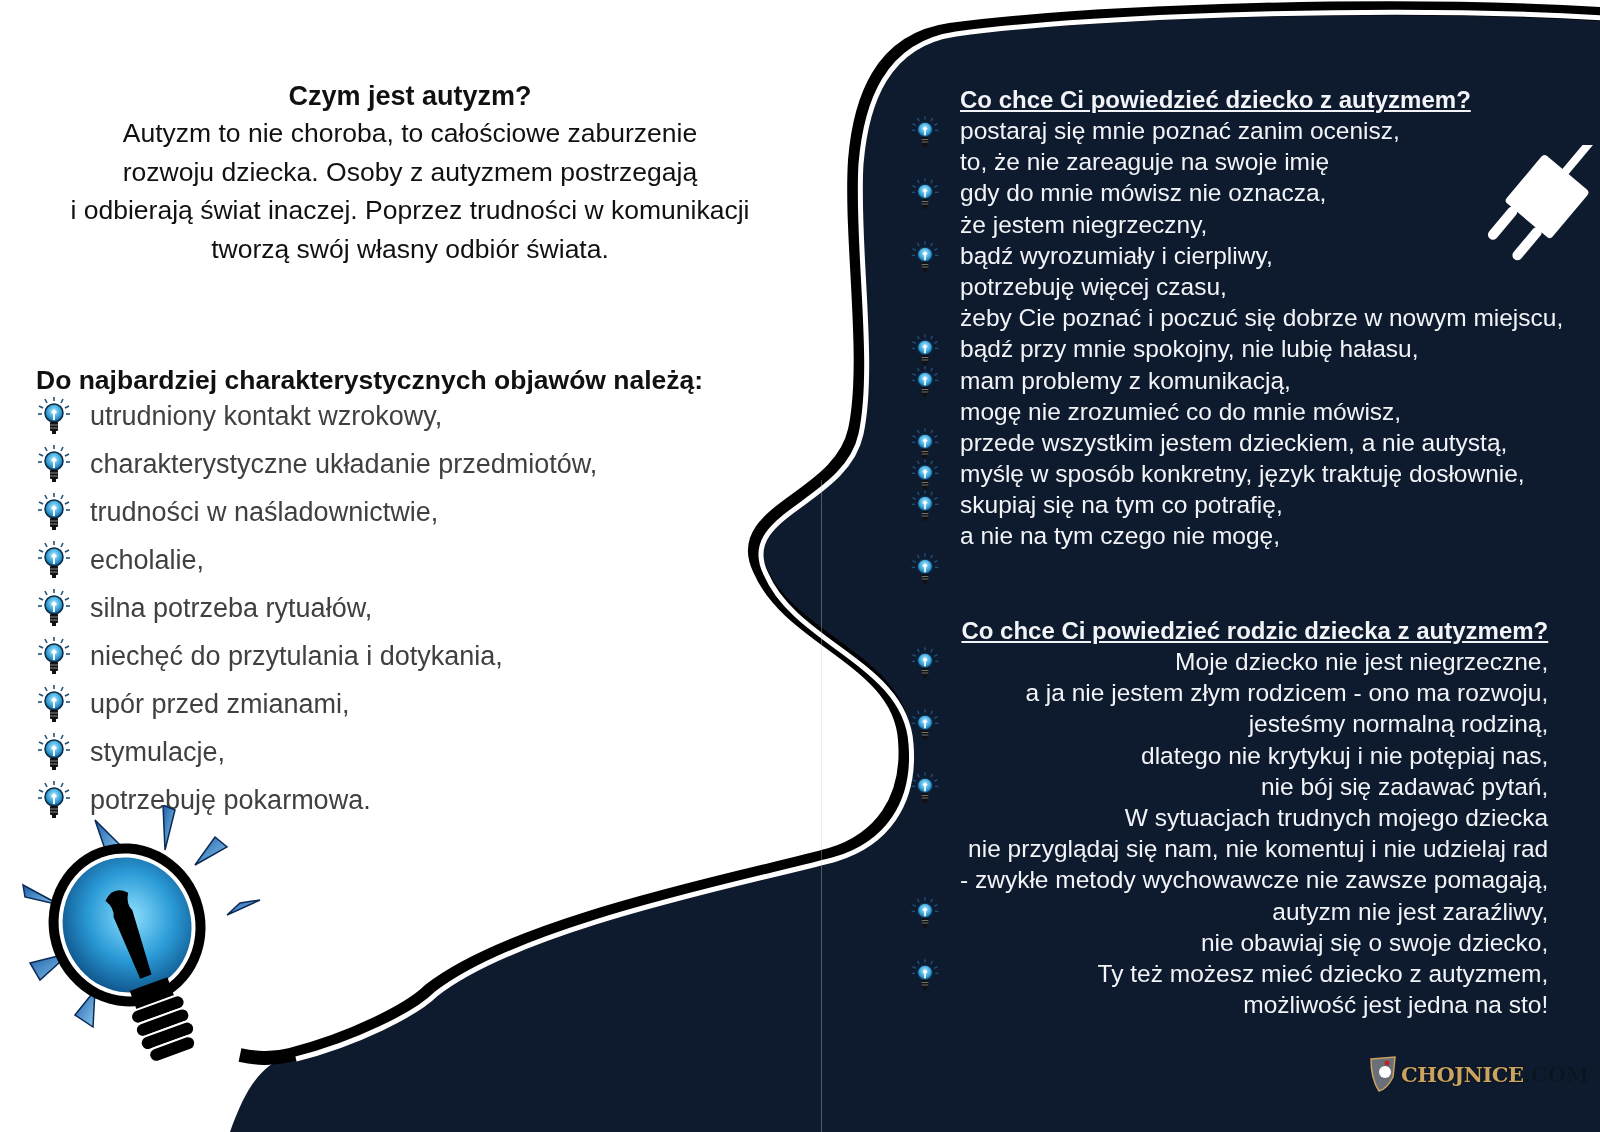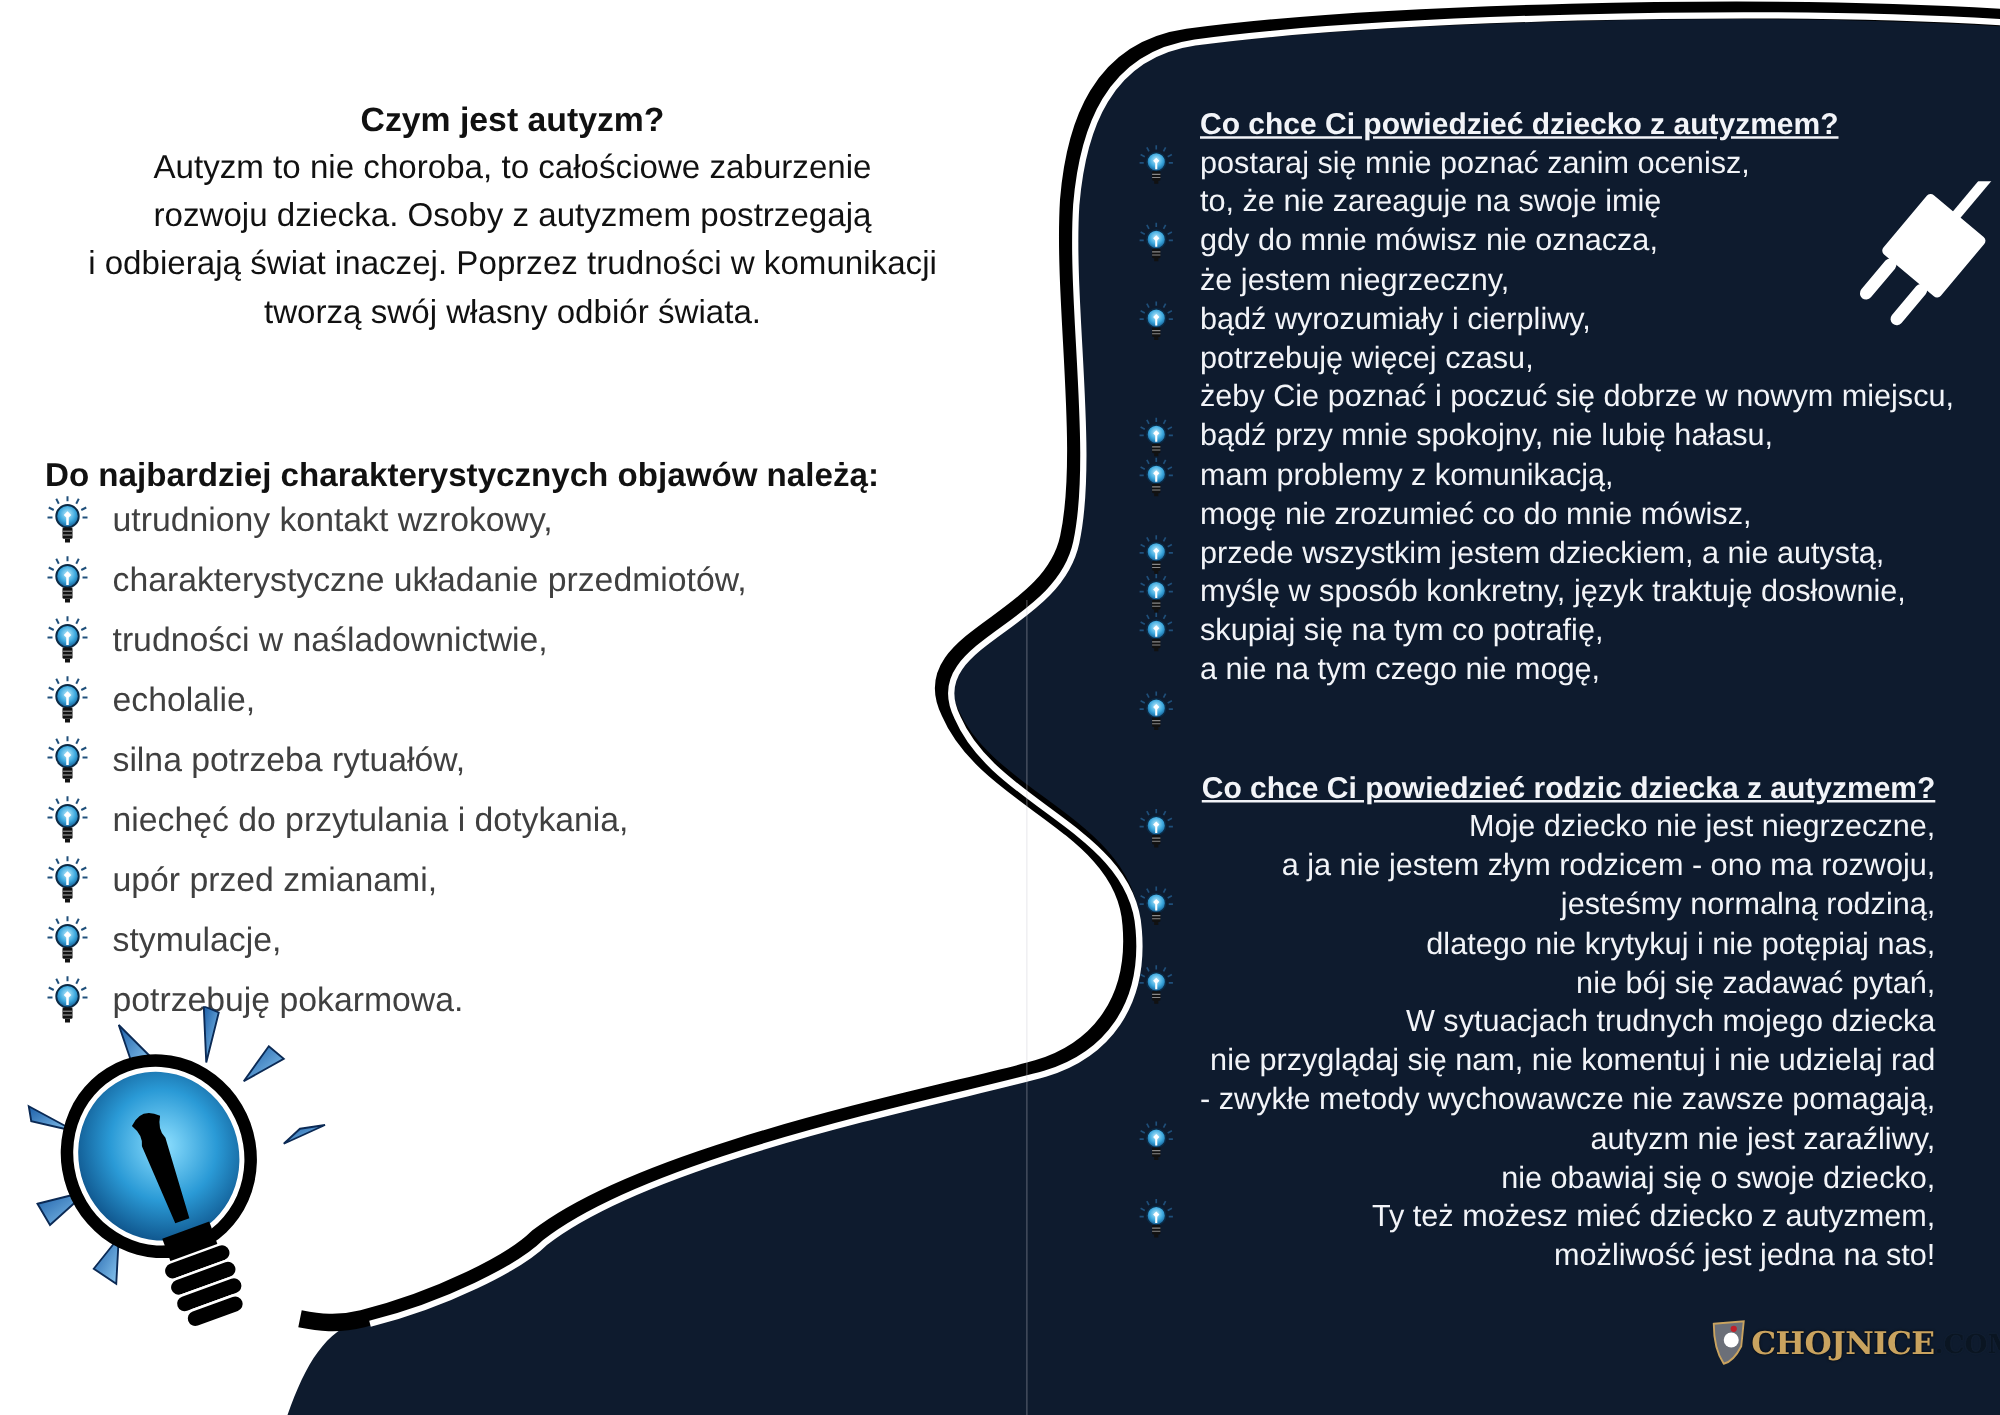--- a/index.html
+++ b/index.html
@@ -30,21 +30,21 @@
   .right li { height: 31.2px; line-height: 31.2px; font-size: 24.5px; white-space: nowrap; position: relative; padding-left: 50px; }
   .right li .bulb { position: absolute; left: 0; top: 0px; width: 30px; height: 34px; }
   .sec1 { top: 84px; }
   .sec2 { top: 615px; text-align: right; }
 
   .plug { position: absolute; left: 1470px; top: 145px; width: 130px; height: 125px; }
   .big-bulb { position: absolute; left: 15px; top: 805px; width: 260px; height: 285px; }
 
   .logo { position: absolute; left: 1365px; top: 1055px; display: flex; align-items: center; }
   .logo .shield { width: 36px; height: 38px; }
-  .logo .brand { font-family: "DejaVu Serif", serif; font-weight: bold; font-size: 25px; color: #c9a35f; letter-spacing: -0.5px; text-shadow: 0 0 2px #000; }
+  .logo .brand { font-family: "DejaVu Serif", serif; font-weight: bold; font-size: 21px; color: #c9a35f; letter-spacing: -0.5px; text-shadow: 0 0 2px #000; }
   .logo .tld { font-family: "DejaVu Serif", serif; font-weight: bold; font-size: 21px; color: #0a1522; text-shadow: 0 0 1px #1d2c40; }
   .fold { position: absolute; left: 821px; top: 480px; width: 1px; height: 652px; background: rgba(200,200,210,0.35); }
 </style>
 </head>
 <body>
 
 <svg id="bg-svg" viewBox="0 0 1600 1132" xmlns="http://www.w3.org/2000/svg">
   <defs>
     <radialGradient id="bulbGrad" cx="0.55" cy="0.45" r="0.6">
       <stop offset="0" stop-color="#8fe0ff"></stop>

